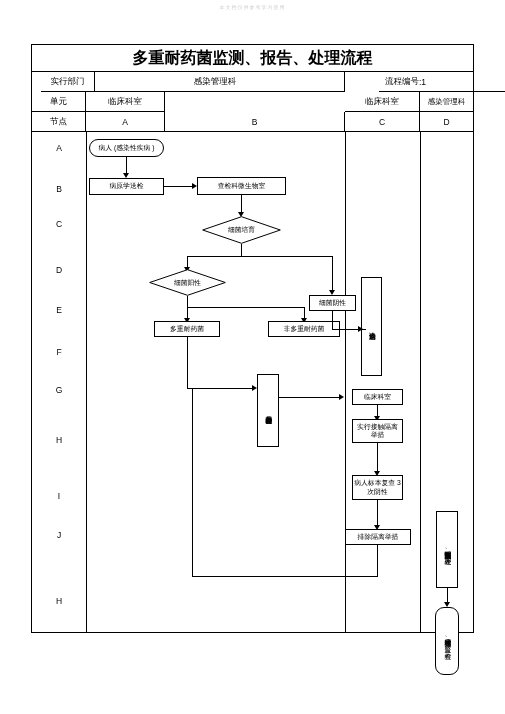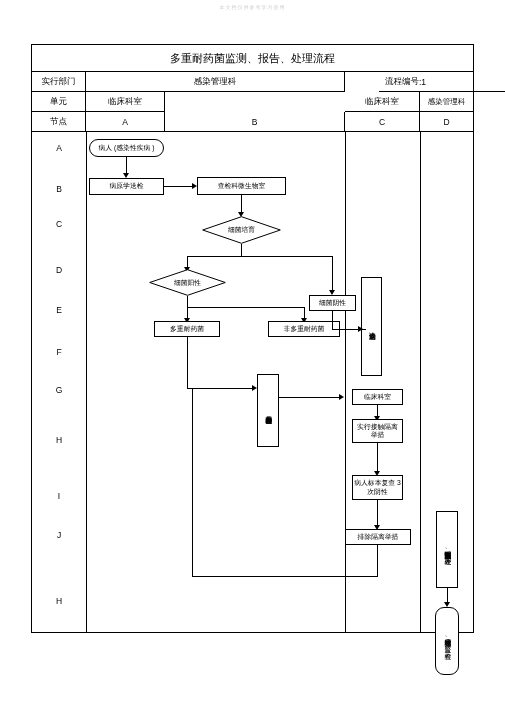--- a/index.html
+++ b/index.html
@@ -5,21 +5,21 @@
   html,body{margin:0;padding:0;background:#ffffff;}
   body{width:505px;height:714px;font-family:"Liberation Sans","DejaVu Sans",sans-serif;color:#000;}
   #page{position:relative;width:505px;height:714px;overflow:hidden;background:#fff;}
 
   .watermark{position:absolute;left:0;top:4px;width:505px;text-align:center;font-size:5px;color:#cfcfcf;letter-spacing:1px;}
 
   .sheet{position:absolute;left:31px;top:44px;width:443px;height:589px;border:1px solid #000;box-sizing:border-box;}
   .cell{position:absolute;box-sizing:border-box;display:flex;align-items:center;justify-content:center;font-size:8.5px;}
   .vline{position:absolute;width:0;border-left:1px solid #000;}
 
-  .title{position:absolute;left:0;top:0;width:100%;height:27px;display:flex;align-items:center;justify-content:center;font-size:11px;border-bottom:1px solid #000;box-sizing:border-box;}
+  .title{position:absolute;left:0;top:0;width:100%;height:27px;display:flex;align-items:center;justify-content:center;font-size:16px;border-bottom:1px solid #000;box-sizing:border-box;font-weight:bold;}
 
   .rowlabel{position:absolute;font-size:8.5px;display:flex;align-items:center;justify-content:center;}
 
   
   .node{position:absolute;box-sizing:border-box;border:1px solid #000;background:#fff;display:flex;align-items:center;justify-content:center;text-align:center;font-size:6.8px;line-height:1.25;padding:1px;}
   .node.round{border-radius:9px;}
   .vnode{position:absolute;box-sizing:border-box;border:1px solid #000;background:#fff;display:flex;align-items:center;justify-content:center;text-align:center;font-size:6.8px;line-height:1.3;padding:2px 1px;writing-mode:vertical-rl;text-orientation:upright;}
   .vnode.round{border-radius:9px;}
 
   .diamond{position:absolute;}
@@ -37,21 +37,21 @@
 <body>
 
 <div id="page">
 
   <div class="watermark">本文档仅供参考学习使用</div>
 
   <div class="sheet">
 
     <div class="title">多重耐药菌监测、报告、处理流程</div>
 
-    <div class="cell" style="left:0;top:27px;width:54px;height:20px;border-right:1px solid #000;border-bottom:1px solid #000;">实行部门</div>
+    <div class="cell" style="left:9px;top:27px;width:54px;height:20px;border-right:1px solid #000;border-bottom:1px solid #000;">实行部门</div>
     <div class="cell" style="left:54px;top:27px;width:259px;height:20px;border-right:1px solid #000;border-bottom:1px solid #000;">感染管理科</div>
     <div class="cell" style="left:313px;top:27px;width:128px;height:20px;border-bottom:1px solid #000;justify-content:flex-start;padding-left:6px;margin-left:34px;">
       <span>流程编号</span>
         <span>:1</span>
     </div>
 
     <div class="cell" style="left:0;top:47px;width:54px;height:20px;border-right:1px solid #000;border-bottom:1px solid #000;">单元</div>
     <div class="cell" style="left:54px;top:47px;width:79px;height:20px;border-right:1px solid #000;border-bottom:1px solid #000;">临床科室</div>
     <div class="cell" style="left:313px;top:47px;width:75px;height:20px;border-right:1px solid #000;border-bottom:1px solid #000;">临床科室</div>
     <div class="cell" style="left:388px;top:47px;width:53px;height:20px;border-bottom:1px solid #000;font-size:7.5px;">感染管理科</div>

